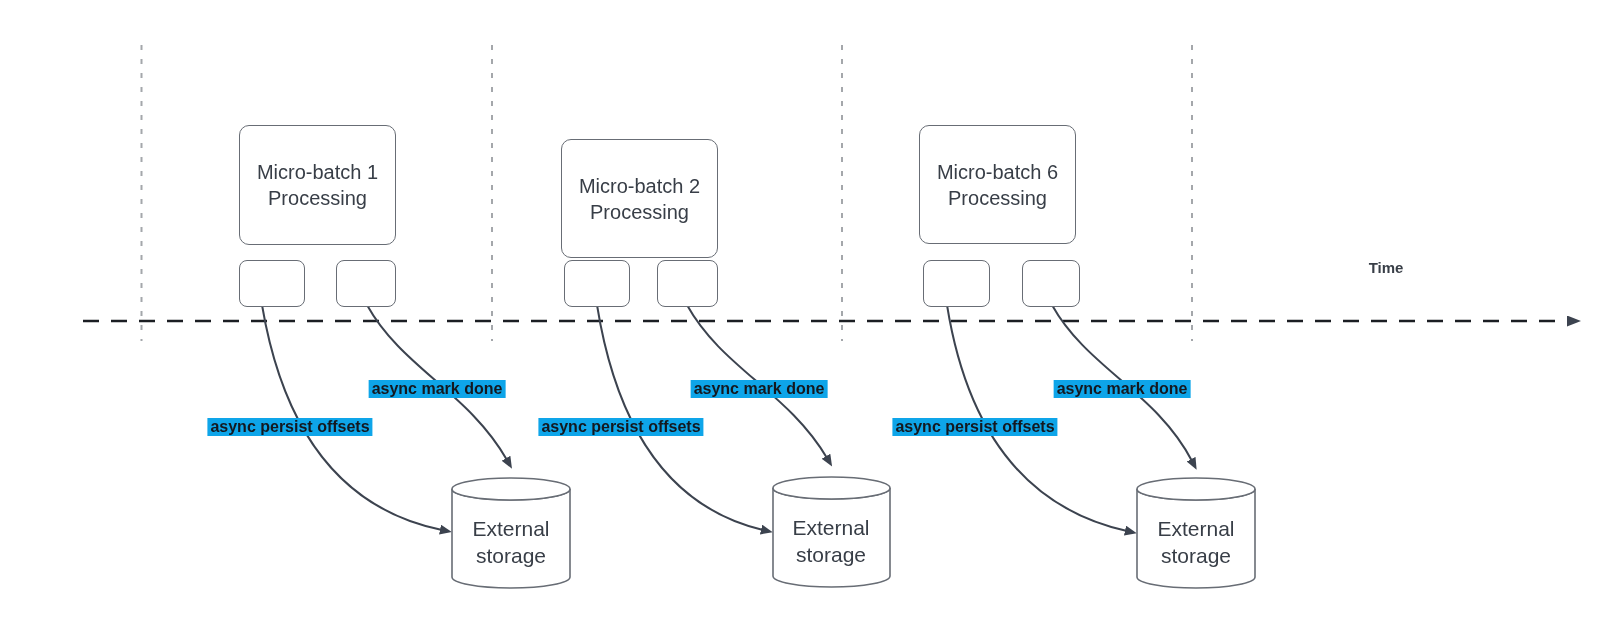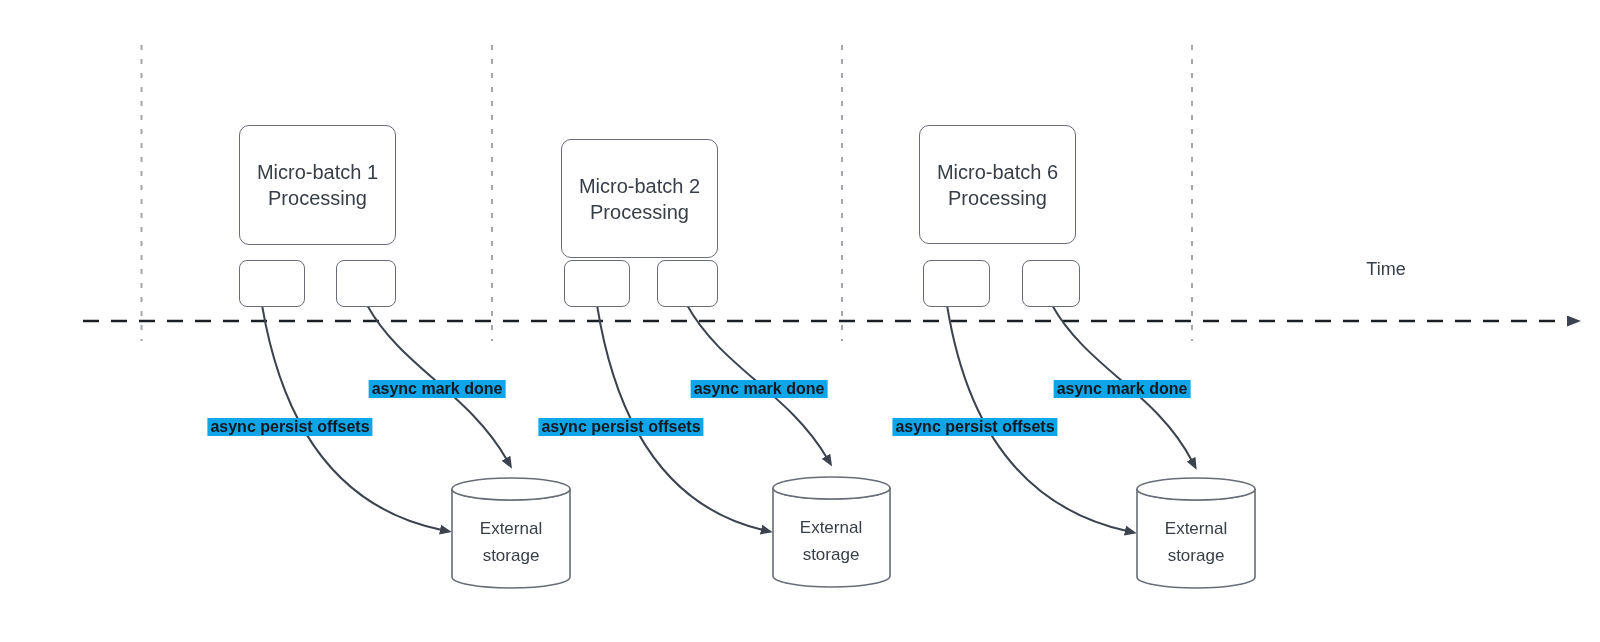--- a/index.html
+++ b/index.html
@@ -29,24 +29,24 @@
   .task-box{
     position:absolute;border:1.6px solid var(--shape-border);border-radius:8px;background:#fff;
   }
   .conn-label{
     position:absolute;transform:translateX(-50%);white-space:nowrap;
     font-size:16px;font-weight:bold;color:var(--label-text);
     background:#0ea5e9;padding:0 3px;
   }
   .cyl-label{
     position:absolute;transform:translateX(-50%);width:130px;text-align:center;
-    font-size:17px;line-height:27px;color:var(--box-text);
+    font-size:21px;line-height:27px;color:var(--box-text);
   }
   .time-label{
-    position:absolute;transform:translateX(-50%);font-size:18px;color:var(--box-text);white-space:nowrap;
+    position:absolute;transform:translateX(-50%);font-size:15px;color:var(--box-text);white-space:nowrap;font-weight:bold;
   }
 </style>
 </head>
 <body>
 
 <div id="canvas">
 
   <svg id="shape-layer" width="1600" height="642" viewBox="0 0 1600 642" xmlns="http://www.w3.org/2000/svg">
     <defs>
       <marker id="arrow-axis" markerUnits="userSpaceOnUse" markerWidth="16" markerHeight="12" refX="1" refY="5.5" orient="auto">

